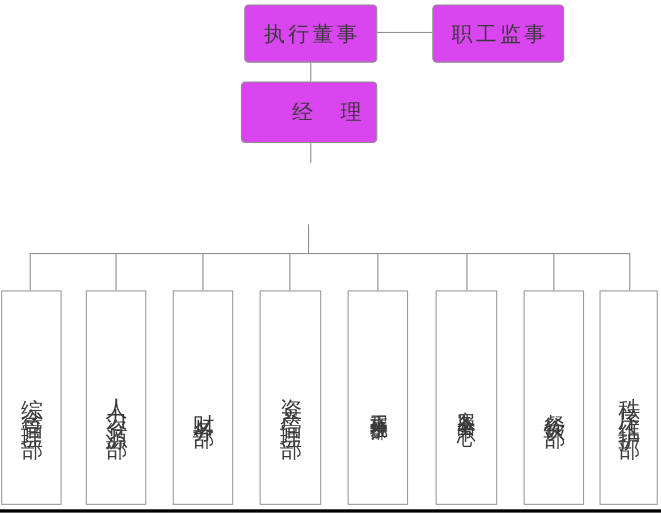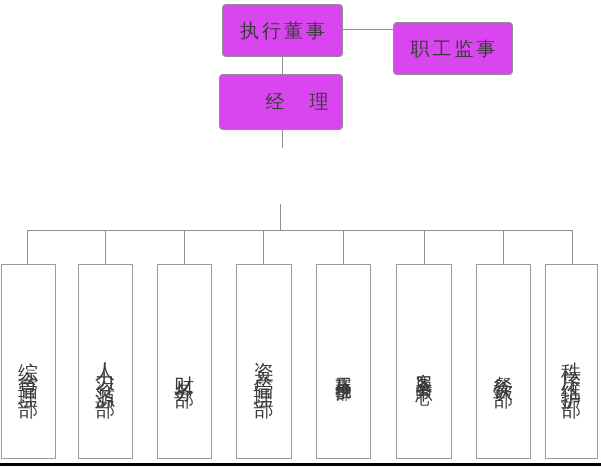--- a/index.html
+++ b/index.html
@@ -18,21 +18,21 @@
     border:1.5px solid #8f8f8f;
     border-radius:4px;
     background:#d946ef;
     display:flex; align-items:center; justify-content:center;
     font-size:19px;
     letter-spacing:3px;
     text-indent:3px;
     white-space:nowrap;
   }
   .node-exec   { left:222px; top:4px;   width:121px; height:53px; }
-  .node-superv { left:393px; top:4px;   width:120px; height:53px;margin-top:18px; }
+  .node-superv { left:393px; top:4px;   width:120px; height:53px; }
   .node-mgr    { left:219px; top:74px;  width:124px; height:56px;padding-left:32px; }
   .node-depmgr { left:219px; top:148px; width:122px; height:56px; }
 
   
   .dept {
     position:absolute;
     top:264px; height:195px;
     border:1px solid #9b9b9b;
     background:#ffffff;
     display:flex; align-items:center; justify-content:center;

